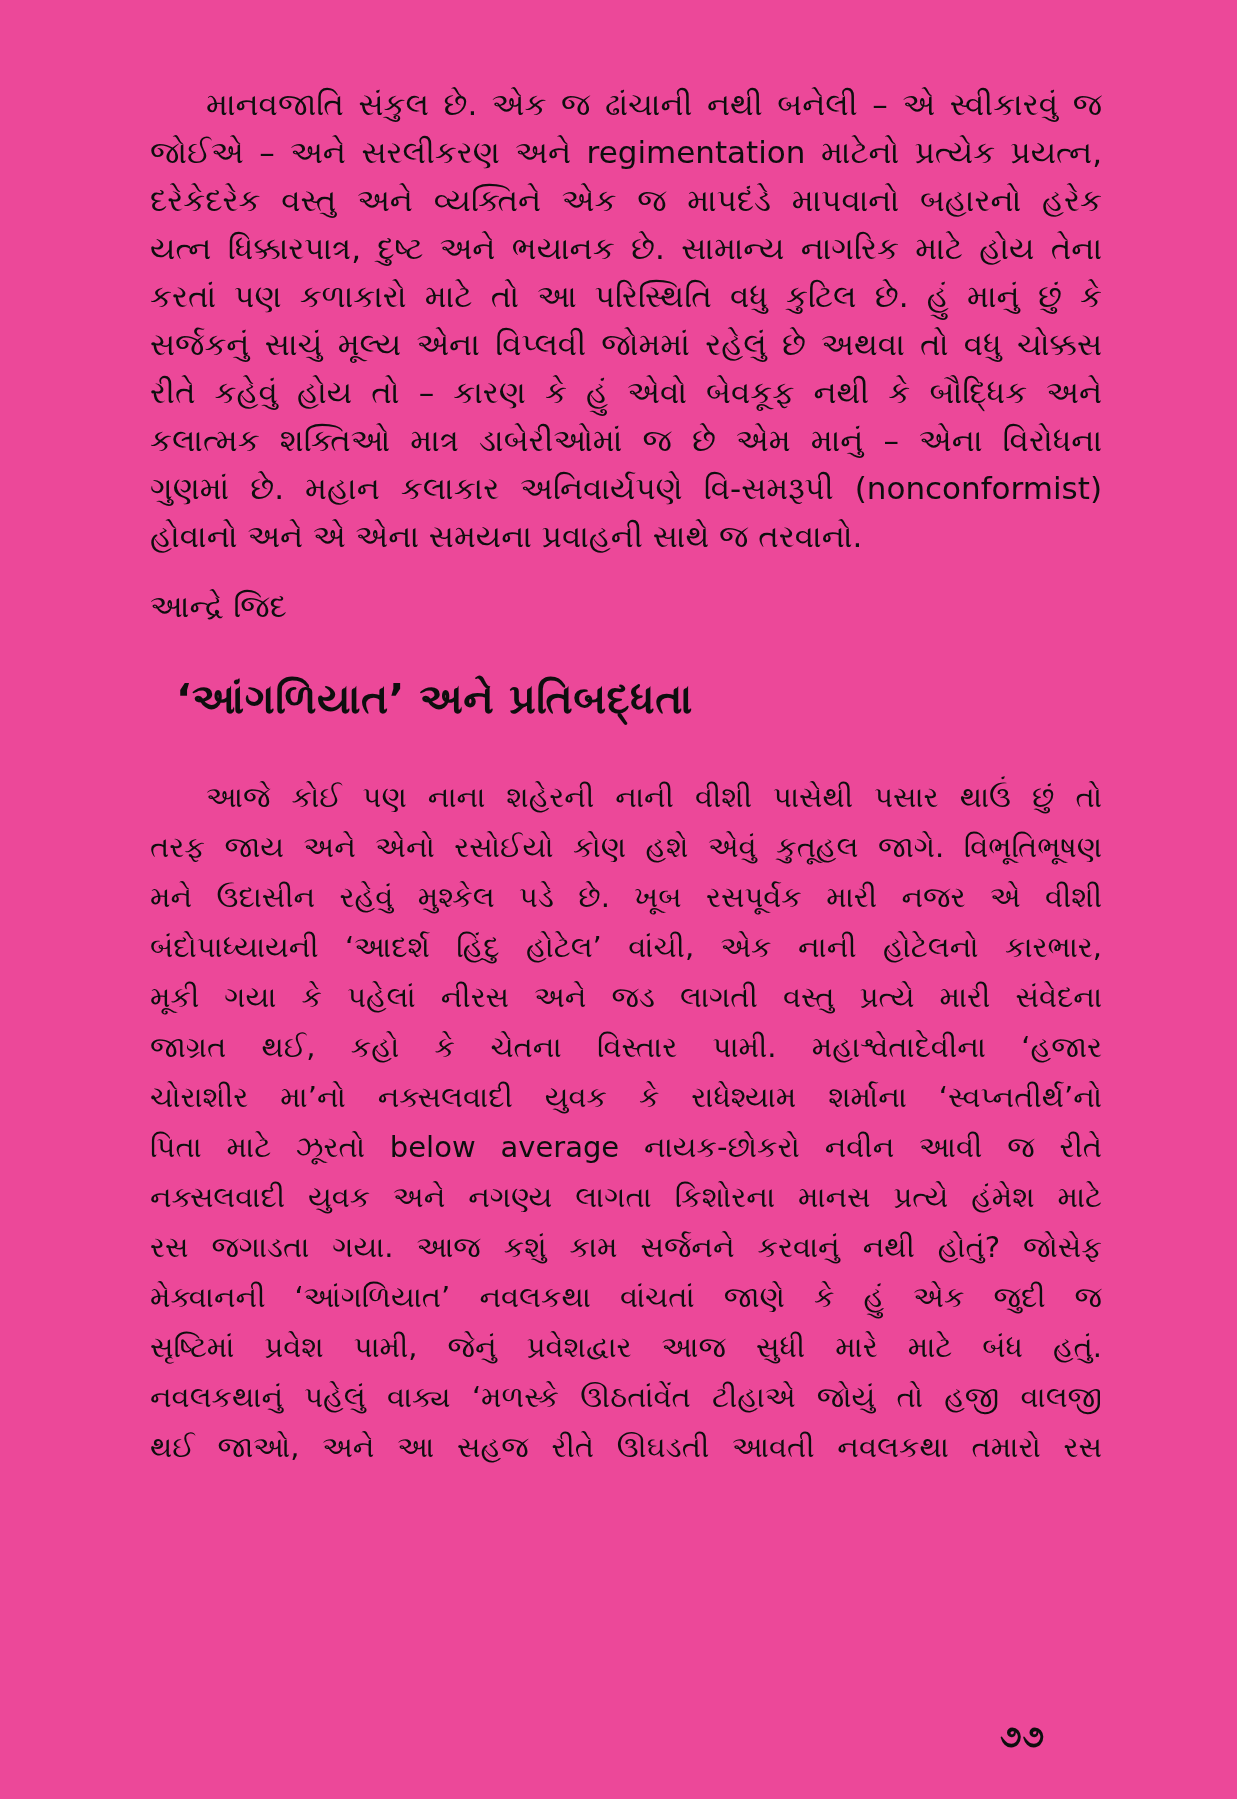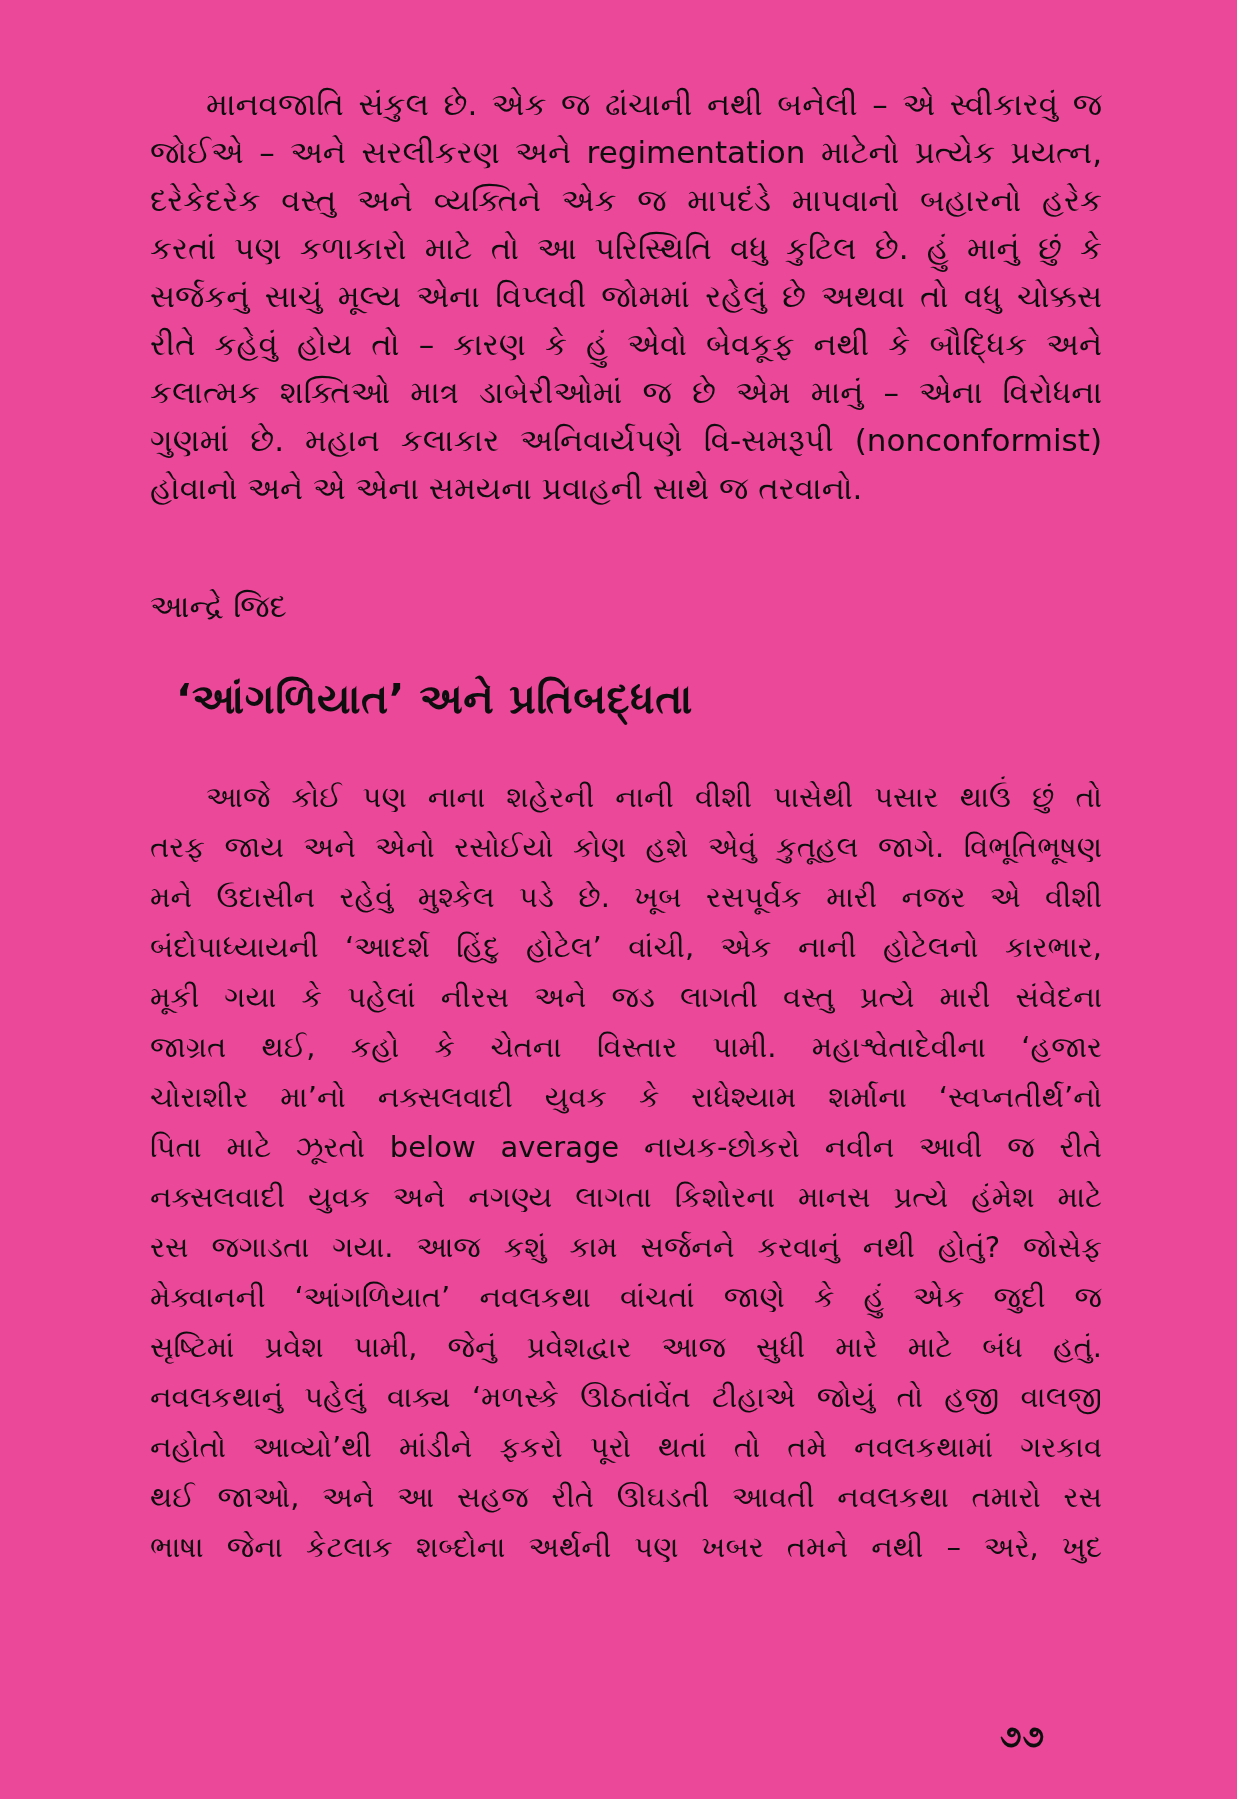--- a/index.html
+++ b/index.html
@@ -77,20 +77,21 @@
 </style>
 </head>
 <body>
 
 <div class="page">
 
   <div class="block quote-block">
       <div class="line indent">માનવજાતિ સંકુલ છે. એક જ ઢાંચાની નથી બનેલી – એ સ્વીકારવું જ</div>
       <div class="line">જોઈએ – અને સરલીકરણ અને regimentation માટેનો પ્રત્યેક પ્રયત્ન,</div>
       <div class="line">દરેકેદરેક વસ્તુ અને વ્યક્તિને એક જ માપદંડે માપવાનો બહારનો હરેક</div>
+      <div class="line">યત્ન ધિક્કારપાત્ર, દુષ્ટ અને ભયાનક છે. સામાન્ય નાગરિક માટે હોય તેના</div>
       <div class="line">કરતાં પણ કળાકારો માટે તો આ પરિસ્થિતિ વધુ કુટિલ છે. હું માનું છું કે</div>
       <div class="line">સર્જકનું સાચું મૂલ્ય એના વિપ્લવી જોમમાં રહેલું છે અથવા તો વધુ ચોક્કસ</div>
       <div class="line">રીતે કહેવું હોય તો – કારણ કે હું એવો બેવકૂફ નથી કે બૌદ્ધિક અને</div>
       <div class="line">કલાત્મક શક્તિઓ માત્ર ડાબેરીઓમાં જ છે એમ માનું – એના વિરોધના</div>
       <div class="line">ગુણમાં છે. મહાન કલાકાર અનિવાર્યપણે વિ-સમરૂપી (nonconformist)</div>
       <div class="line flush">હોવાનો અને એ એના સમયના પ્રવાહની સાથે જ તરવાનો.</div>
     </div>
 
   <div class="block attribution">આન્દ્રે જિદ</div>
 
@@ -103,20 +104,18 @@
       <div class="line">બંદોપાધ્યાયની ‘આદર્શ હિંદુ હોટેલ’ વાંચી, એક નાની હોટેલનો કારભાર,</div>
       <div class="line">મૂકી ગયા કે પહેલાં નીરસ અને જડ લાગતી વસ્તુ પ્રત્યે મારી સંવેદના</div>
       <div class="line">જાગ્રત થઈ, કહો કે ચેતના વિસ્તાર પામી. મહાશ્વેતાદેવીના ‘હજાર</div>
       <div class="line">ચોરાશીર મા’નો નક્સલવાદી યુવક કે રાધેશ્યામ શર્માના ‘સ્વપ્નતીર્થ’નો</div>
       <div class="line">પિતા માટે ઝૂરતો below average નાયક-છોકરો નવીન આવી જ રીતે</div>
       <div class="line">નક્સલવાદી યુવક અને નગણ્ય લાગતા કિશોરના માનસ પ્રત્યે હંમેશ માટે</div>
       <div class="line">રસ જગાડતા ગયા. આજ કશું કામ સર્જનને કરવાનું નથી હોતું? જોસેફ</div>
       <div class="line">મેક્વાનની ‘આંગળિયાત’ નવલકથા વાંચતાં જાણે કે હું એક જુદી જ</div>
       <div class="line">સૃષ્ટિમાં પ્રવેશ પામી, જેનું પ્રવેશદ્વાર આજ સુધી મારે માટે બંધ હતું.</div>
       <div class="line">નવલકથાનું પહેલું વાક્ય ‘મળસ્કે ઊઠતાંવેંત ટીહાએ જોયું તો હજી વાલજી</div>
-      <div class="line">નહોતો આવ્યો’થી માંડીને ફકરો પૂરો થતાં તો તમે નવલકથામાં ગરકાવ</div>
       <div class="line">થઈ જાઓ, અને આ સહજ રીતે ઊઘડતી આવતી નવલકથા તમારો રસ</div>
-      <div class="line">ભાષા જેના કેટલાક શબ્દોના અર્થની પણ ખબર તમને નથી – અરે, ખુદ</div>
     </div>
 
   <div class="page-number">૭૭</div>
 
 </div>
 
 </body></html>

